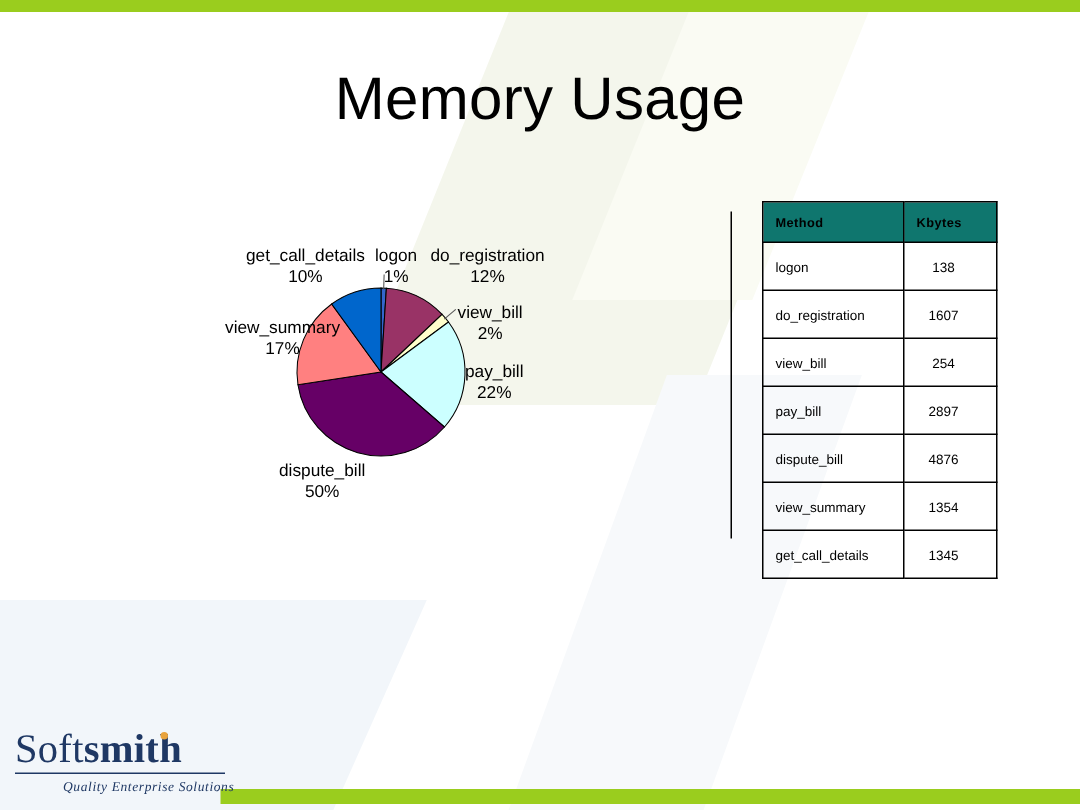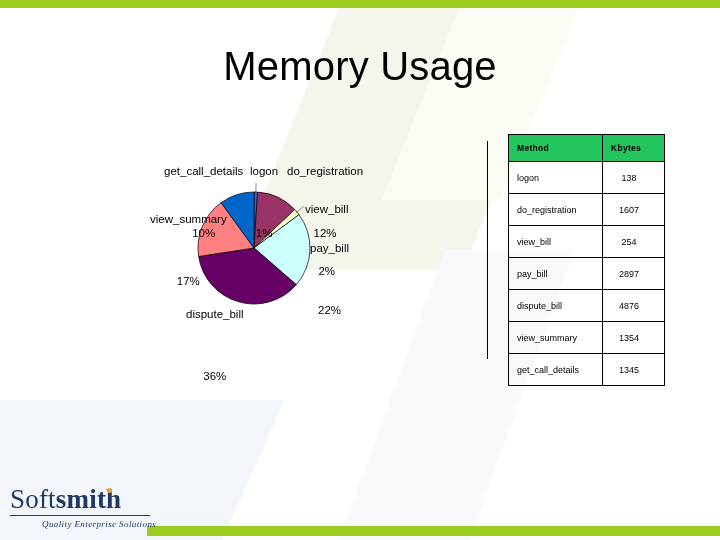--- a/index.html
+++ b/index.html
@@ -94,21 +94,21 @@
   }
 
   .pie-label {
     position: absolute;
     font-size: 11.5px;
     color: #000000;
     text-align: center;
     line-height: 1.25;
     white-space: nowrap;
   }
-  .pie-label .pct { display: block; margin-top: 48px; }
+  .pie-label .pct { display: block; }
 
   
   .v-divider {
     position: absolute;
     left: 487px; top: 141px;
     width: 1px; height: 218px;
     background: #000000;
   }
 
   
@@ -120,21 +120,21 @@
     color: #000000;
   }
   #data-table td, #data-table th {
     border: 1px solid #000000;
     padding: 0;
     height: 31px;
     vertical-align: middle;
     font-weight: normal;
   }
   #data-table thead th {
-    background: #22c55e;
+    background: #0f766e;
     font-weight: bold;
     height: 26px;
     font-size: 8.5px;
     letter-spacing: 0.3px;
   }
   #data-table th.col-method { width: 85px; text-align: left;  padding-left: 8px; }
   #data-table th.col-kbytes { width: 52px; text-align: left;  padding-left: 8px; }
   #data-table td.cell-method { width: 85px; text-align: left;  padding-left: 8px; }
   #data-table td.cell-kbytes { width: 52px; text-align: center; padding-right: 9px; }
 
@@ -205,21 +205,21 @@
       <g id="pie-leaders">
           <line x1="105.77" y1="43.03" x2="106.09" y2="33.03" stroke="#555555" stroke-width="0.7"></line>
           <line x1="146.17" y1="62.69" x2="153.83" y2="56.27" stroke="#555555" stroke-width="0.7"></line>
         </g>
     </svg>
     <div id="pie-labels">
         <div class="pie-label" style="left: 100px; top: 14px;"><span>logon</span><span class="pct">1%</span></div>
         <div class="pie-label" style="left: 137px; top: 14px;"><span>do_registration</span><span class="pct">12%</span></div>
         <div class="pie-label" style="left: 155px; top: 52px;"><span>view_bill</span><span class="pct">2%</span></div>
         <div class="pie-label" style="left: 160px; top: 91px;"><span>pay_bill</span><span class="pct">22%</span></div>
-        <div class="pie-label" style="left: 36px; top: 157px;"><span>dispute_bill</span><span class="pct">36%</span></div>
+        <div class="pie-label" style="left: 36px; top: 157px;"><span>dispute_bill</span><span class="pct">50%</span></div>
         <div class="pie-label" style="left: 0px; top: 62px;"><span>view_summary</span><span class="pct">17%</span></div>
         <div class="pie-label" style="left: 14px; top: 14px;"><span>get_call_details</span><span class="pct">10%</span></div>
       </div>
   </div>
 
   <table id="data-table">
     <thead>
       <tr>
         <th class="col-method">Method</th>
         <th class="col-kbytes">Kbytes</th>

